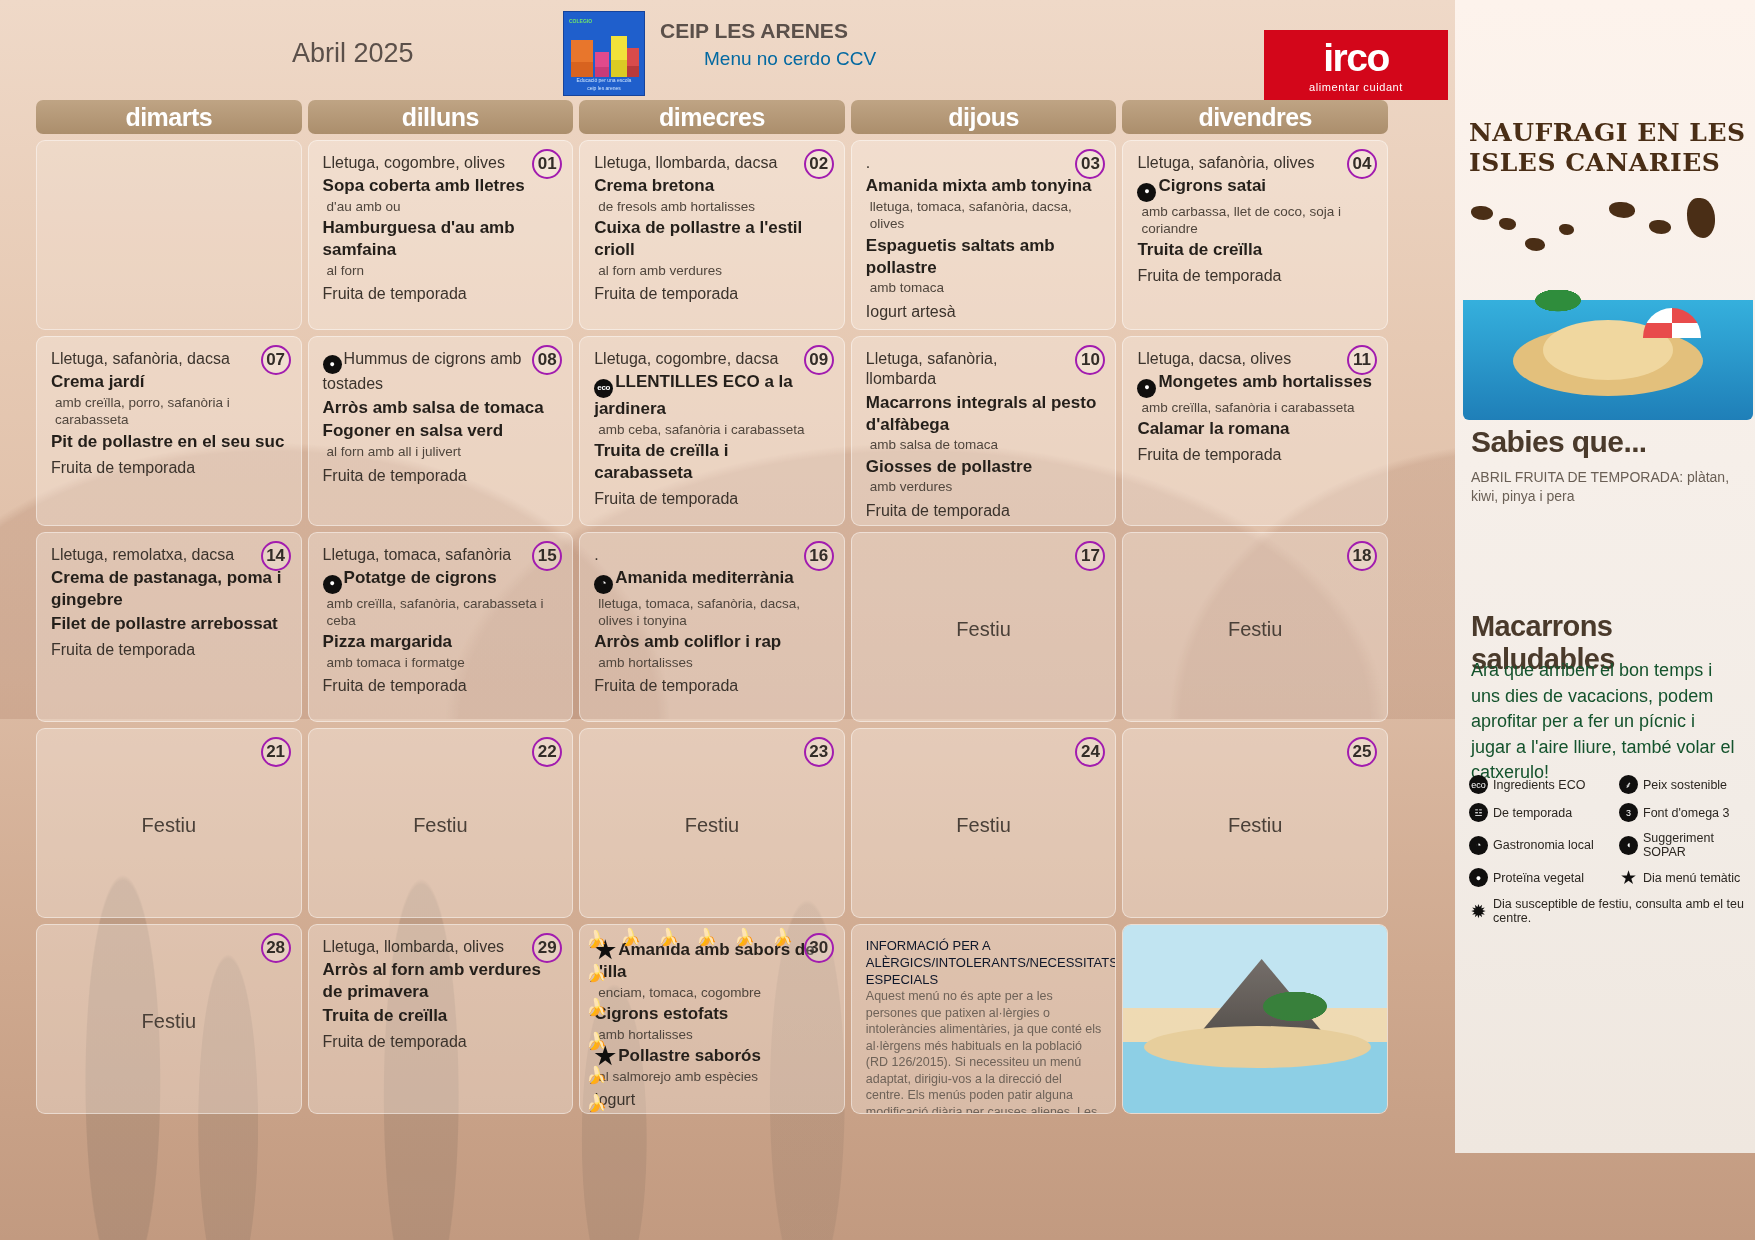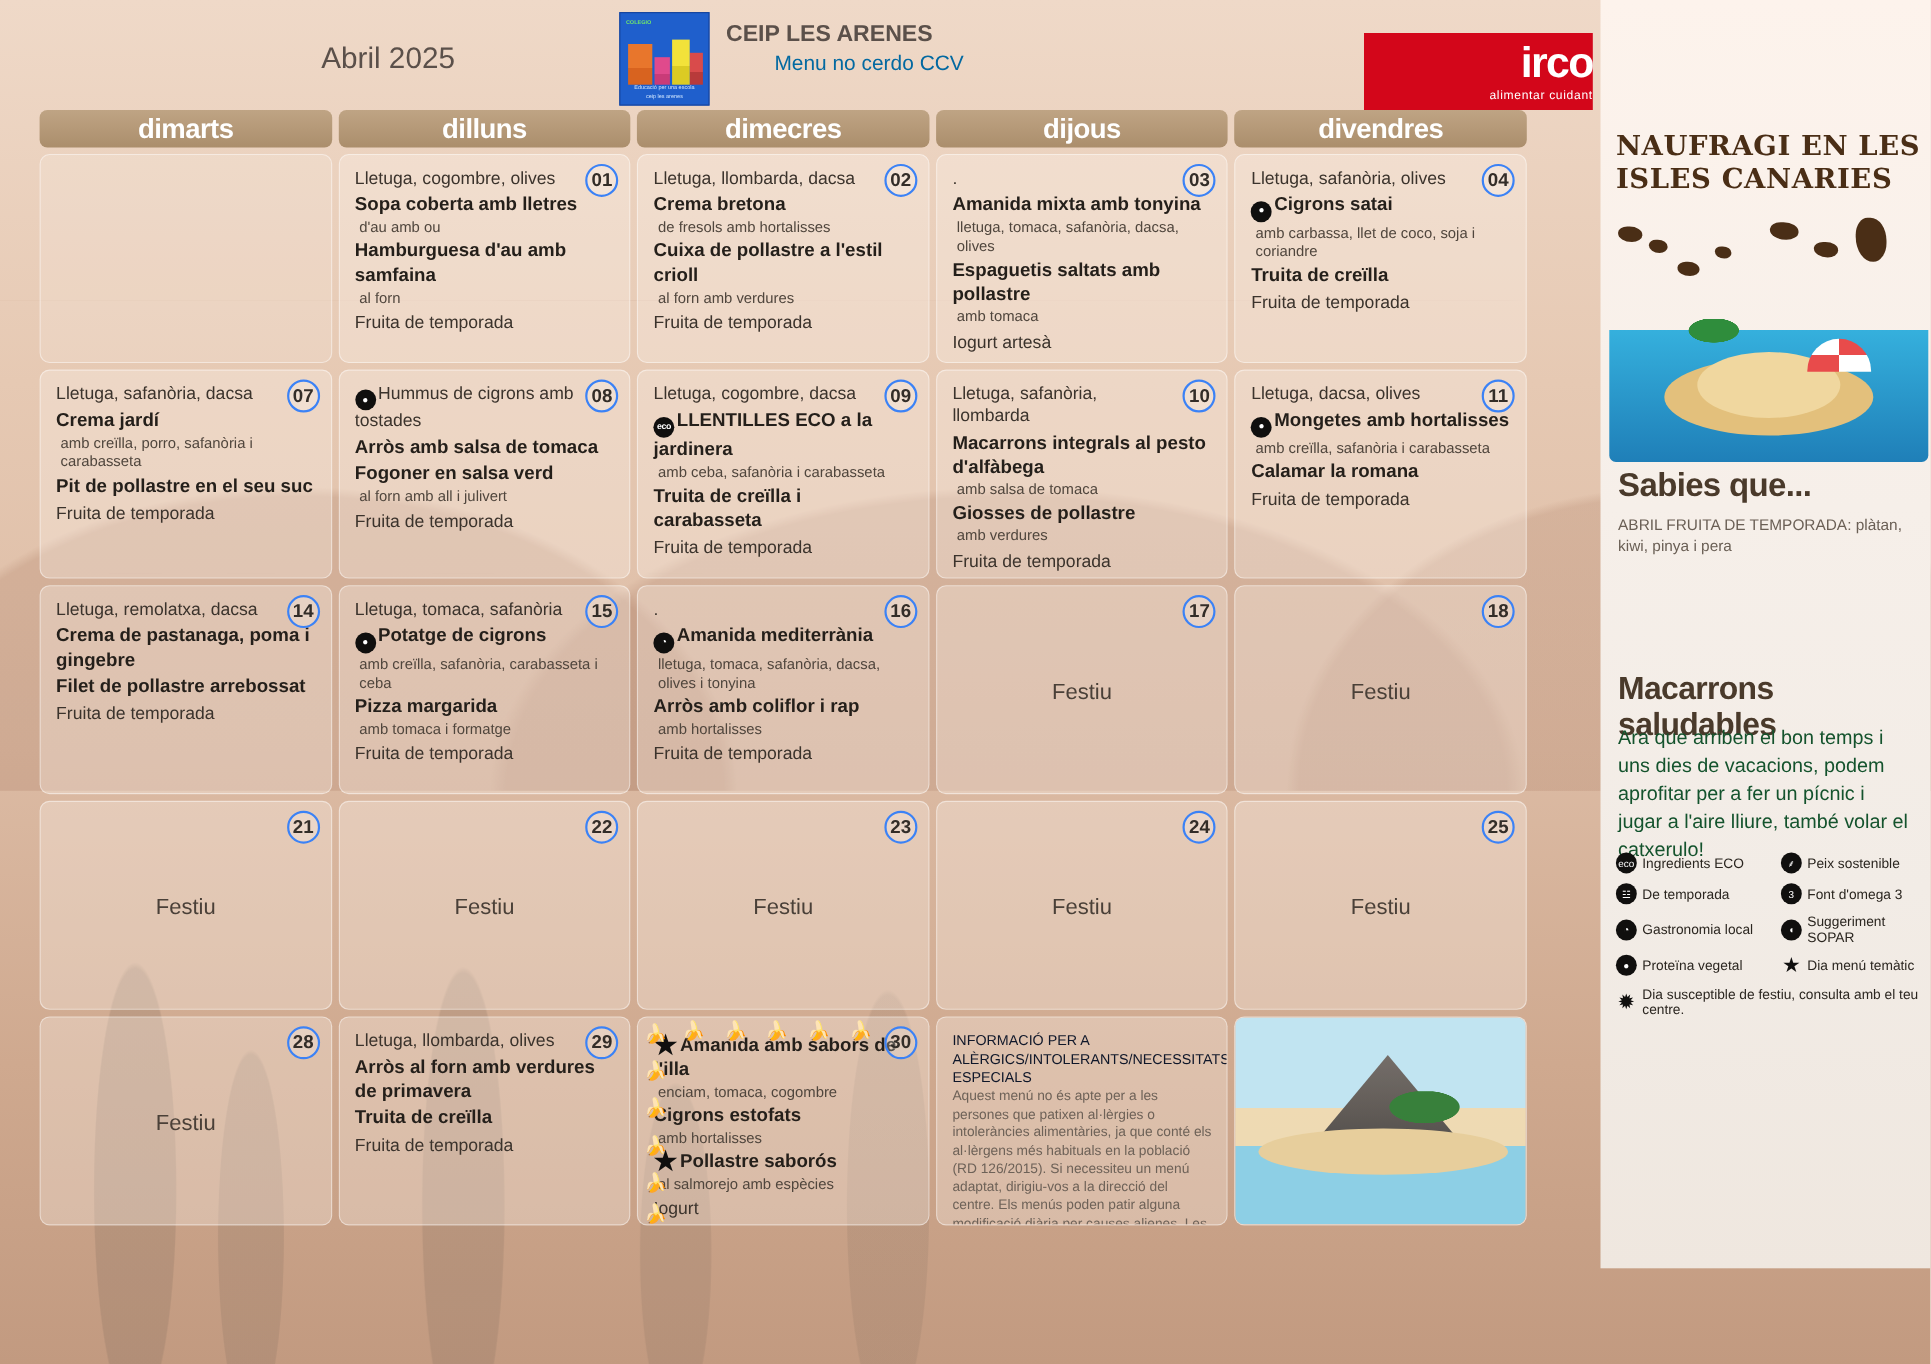--- a/index.html
+++ b/index.html
@@ -59,23 +59,23 @@
     position:absolute; left:5px; top:6px; font-size:5px; color:#6ee36e; font-weight:700;
   }
   .school-logo .foot {
     position:absolute; left:0; right:0; bottom:3px; text-align:center;
     font-size:5px; color:#cfe6ff; line-height:1.5;
   }
   .school-name { position:absolute; left:660px; top:19px; font-size:21px; font-weight:700; color:#5b504a; }
   .school-sub  { position:absolute; left:660px; top:48px; font-size:19px; color:#0369a1;margin-left:44px; }
 
   .irco-box {
-    position:absolute; right:22px; top:30px; width:208px; height:70px;
+    position:absolute; right:22px; top:30px; width:184px; height:70px;
     background:#d3061a; display:flex; flex-direction:column;
-    align-items:flex-end; justify-content:center;
+    align-items:center; justify-content:center;
   }
   .irco-box .brand { color:#fff; font-size:39px; font-weight:700; letter-spacing:-1.5px; line-height:1; }
   .irco-box .tag { color:#fff; font-size:11px; letter-spacing:.6px; margin-top:4px; }
 
   
   .grid { position:absolute; left:36px; top:100px; width:1352px; }
   .dayhead-row { display:grid; grid-template-columns:repeat(5,1fr); gap:6px; }
   .dayhead {
     height:34px; background:linear-gradient(180deg,#bfa484,#ab8e6c);
     border-radius:7px; color:#fff; font-size:25px; font-weight:700;
@@ -86,21 +86,21 @@
     position:relative; height:190px; border-radius:9px;
     background:rgba(255,250,243,.30);
     border:1px solid rgba(255,255,255,.45);
     padding:12px 14px 8px 14px; overflow:hidden;
   }
   .cell.empty { background:rgba(255,250,243,.18); }
   .cell.festiu { display:flex; align-items:center; justify-content:center; }
   .cell.festiu .fest-txt { font-size:20px; color:#4a4038; }
   .daynum {
     position:absolute; right:10px; top:8px; width:30px; height:30px;
-    border:2px solid #3b82f6; border-radius:50%;
+    border:2px solid #a21caf; border-radius:50%;
     display:flex; align-items:center; justify-content:center;
     font-size:17px; font-weight:700; color:#332d28; background:rgba(255,252,246,.25);
   }
   .ln { font-size:16px; color:#3b332c; line-height:1.28; margin-bottom:1px; }
   .ln.starter { padding-right:36px; }
   .ln.dish { font-weight:700; font-size:17px; color:#241f1a; margin-top:2px; }
   .ln.desc { font-size:13.5px; color:#50463d; margin-left:4px; }
   .ln.fruit { margin-top:5px; font-size:16px; color:#3b332c; }
 
   

